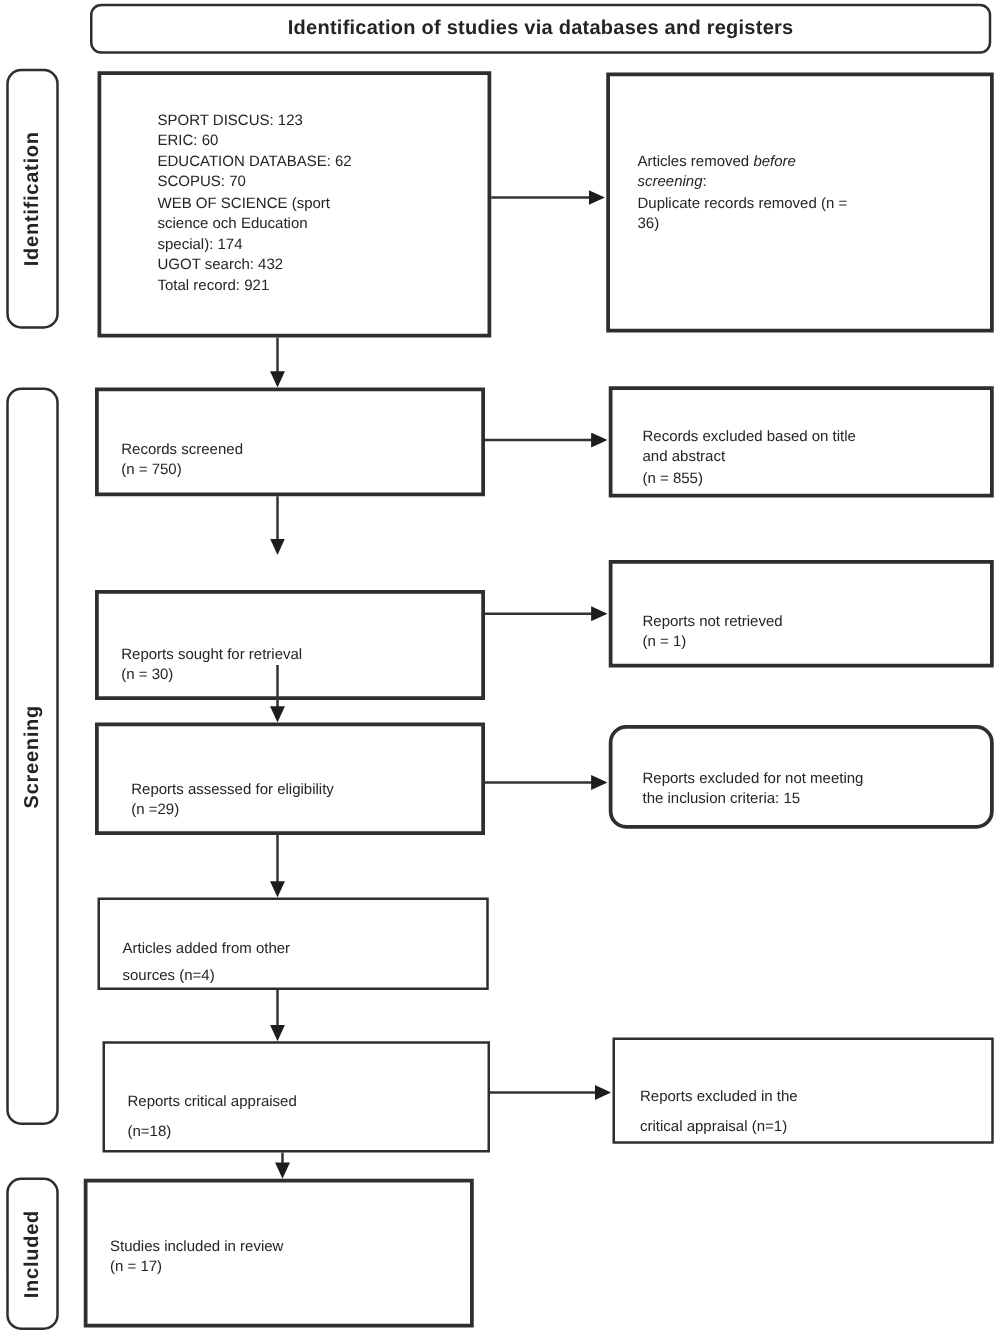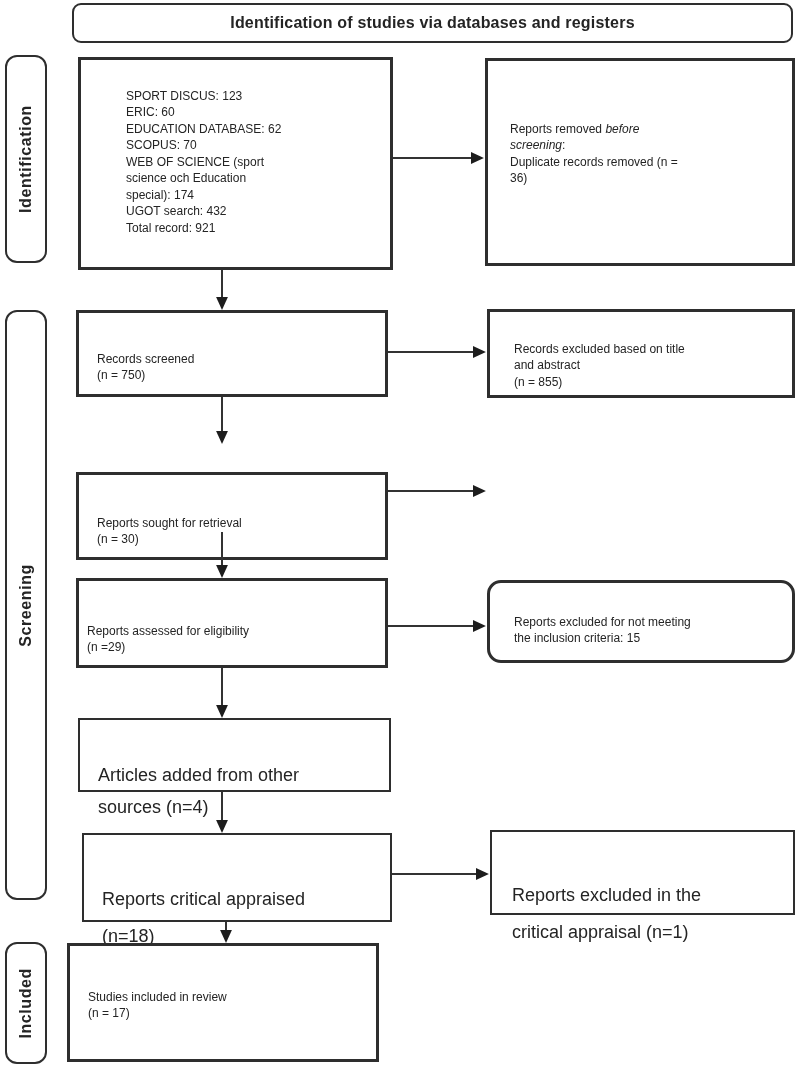--- a/index.html
+++ b/index.html
@@ -46,21 +46,21 @@
   }
   .side-label {
     writing-mode: vertical-rl;
     transform: rotate(180deg);
     font-weight: bold;
     font-size: 16px;
     letter-spacing: 0.6px;
     white-space: nowrap;
   }
   .alt {
-    font-size: 18px;
+    font-size: 12px;
     line-height: 1.78;
     border-width: 2.5px;
   }
   .loose { line-height: 2.05; }
   .arrows {
     position: absolute;
     left: 0; top: 0;
     width: 800px; height: 1067px;
     pointer-events: none;
   }
@@ -100,53 +100,57 @@
   <div class="box" style="left:76px; top:310px; width:312px; height:87px; padding:21px 10px 0 18px;">
     <span>Records screened
 (n = 750)</span>
   </div>
 
   <div class="box" style="left:76px; top:444px; width:312px; height:88px; padding:23px 10px 0 18px;margin-top:28px;">
     <span>Reports sought for retrieval
 (n = 30)</span>
   </div>
 
-  <div class="box" style="left:76px; top:578px; width:312px; height:90px; padding:25px 10px 0 8px;">
+  <div class="box" style="left:76px; top:578px; width:312px; height:90px; padding:25px 10px 0 26px;">
     <span>Reports assessed for eligibility
 (n =29)</span>
   </div>
 
   <div class="box alt" style="left:78px; top:718px; width:313px; height:74px; padding:7px 10px 0 18px;">
     <span>Articles added from other
 sources (n=4)</span>
   </div>
 
   <div class="box alt loose" style="left:82px; top:833px; width:310px; height:89px; padding:9px 10px 0 18px;">
     <span>Reports critical appraised
 (n=18)</span>
   </div>
 
   <div class="box" style="left:67px; top:943px; width:312px; height:119px; padding:26px 10px 0 18px;">
     <span>Studies included in review
 (n = 17)</span>
   </div>
 
   <div class="box" style="left:485px; top:58px; width:310px; height:208px; padding:43px 14px 0 22px;">
-    <span>Reports removed </span><em>before
+    <span>Articles removed </span><em>before
 screening</em><span>:
 Duplicate records removed (n =
 36)</span>
   </div>
 
   <div class="box" style="left:487px; top:309px; width:308px; height:89px; padding:12px 10px 0 24px;">
     <span>Records excluded based on title
 and abstract
 (n = 855)</span>
   </div>
 
+  <div class="box" style="left:487px; top:448px; width:308px; height:86px; padding:21px 10px 0 24px;">
+    <span>Reports not retrieved
+(n = 1)</span>
+  </div>
 
   <div class="box" style="left:487px; top:580px; width:308px; height:83px; padding:14px 10px 0 24px;border-radius:14px;">
     <span>Reports excluded for not meeting
 the inclusion criteria: 15</span>
   </div>
 
   <div class="box alt loose" style="left:490px; top:830px; width:305px; height:85px; padding:8px 10px 0 20px;">
     <span>Reports excluded in the
 critical appraisal (n=1)</span>
   </div>

